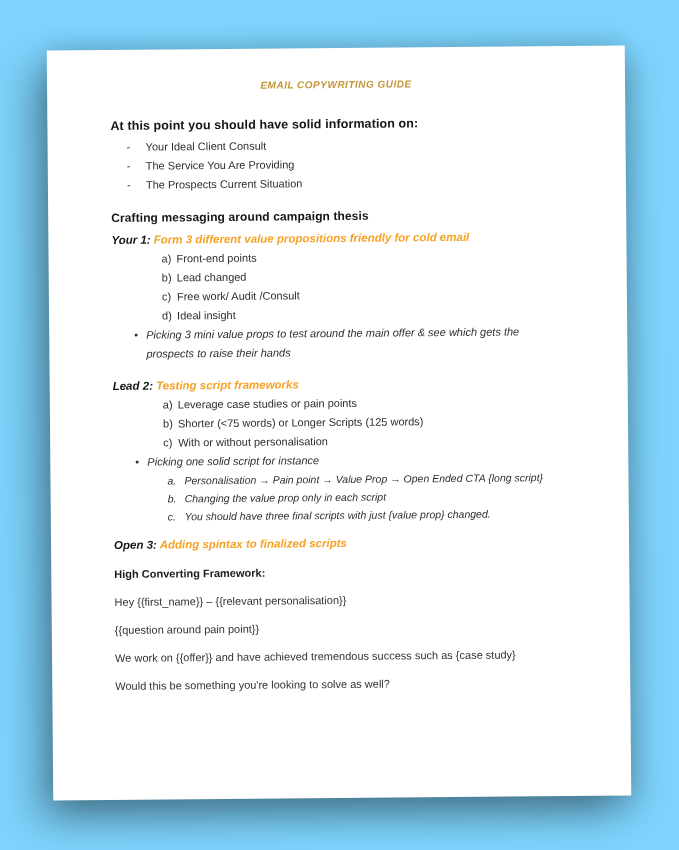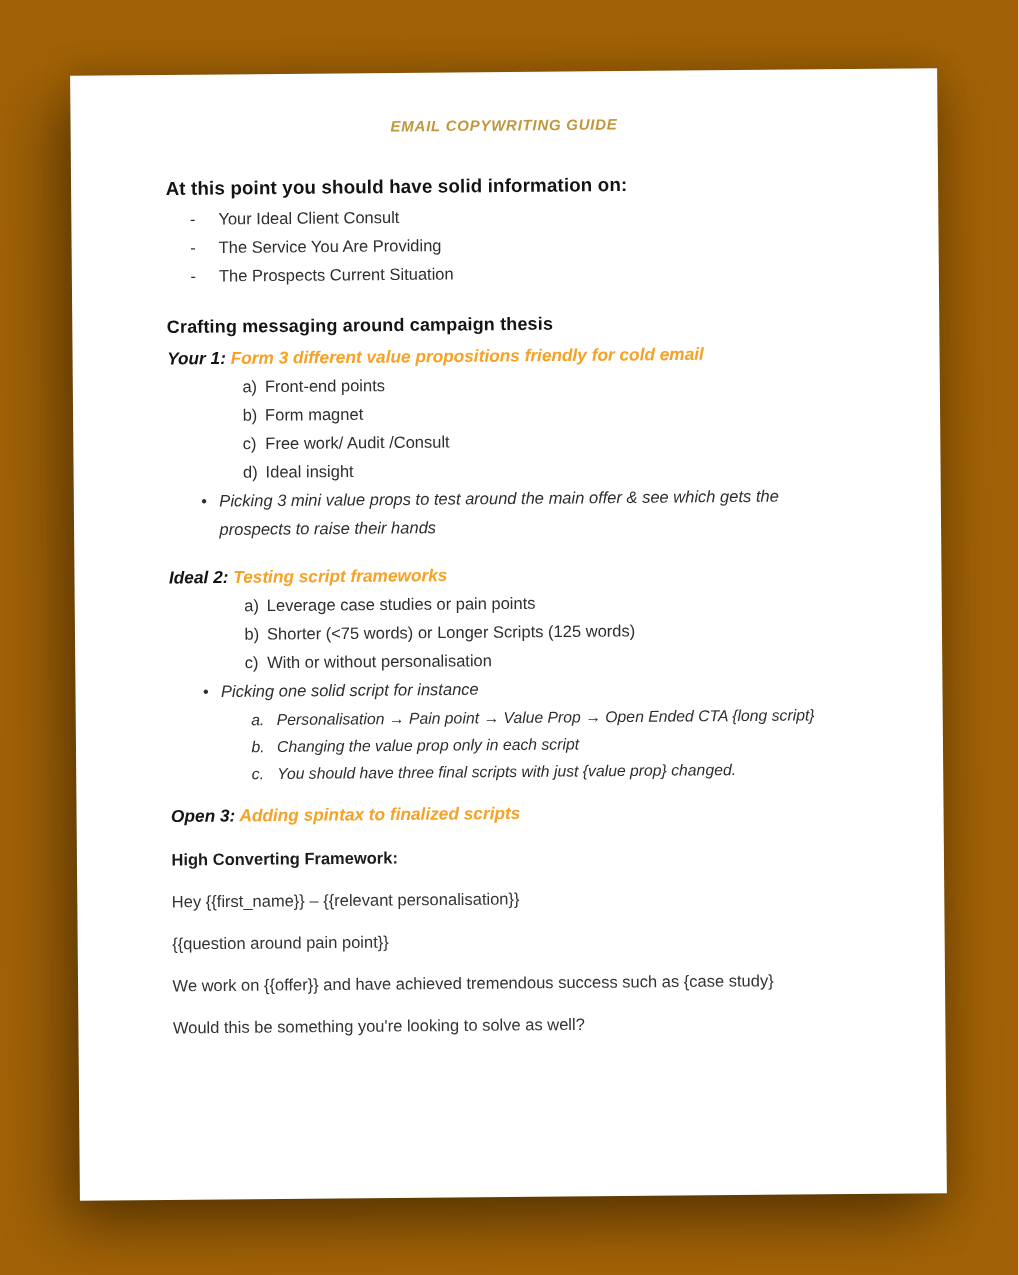--- a/index.html
+++ b/index.html
@@ -8,21 +8,21 @@
     background: #ffffff;
     width: 679px;
     height: 850px;
     overflow: hidden;
     font-family: "Liberation Sans", "DejaVu Sans", sans-serif;
   }
   .canvas {
     position: relative;
     width: 679px;
     height: 850px;
-    background: #a16207;
+    background: #7dd3fc;
   }
   .page {
     position: absolute;
     left: 50px;
     top: 48px;
     width: 578px;
     height: 750px;
     background: #ffffff;
     transform: rotate(-0.5deg);
     transform-origin: 50% 50%;
@@ -149,40 +149,40 @@
         <span>Your 1:</span><span class="step-rest"> Form 3 different value propositions friendly for cold email</span>
       </div>
 
       <div>
         <div class="alpha-row">
           <span class="alpha-marker">a)</span>
           <span>Front-end points</span>
         </div>
         <div class="alpha-row">
           <span class="alpha-marker">b)</span>
-          <span>Form magnet</span>
+          <span>Lead changed</span>
         </div>
         <div class="alpha-row">
           <span class="alpha-marker">c)</span>
           <span>Free work/ Audit /Consult</span>
         </div>
         <div class="alpha-row">
           <span class="alpha-marker">d)</span>
           <span>Ideal insight</span>
         </div>
       </div>
 
       <div class="note-row">
         <span class="note-bullet">•</span>
         <span class="note-text">Picking 3 mini value props to test around the main offer &amp; see which gets the prospects to raise their hands</span>
       </div>
 
       <div class="block-step2">
         <div class="step-line">
-          <span>Ideal 2:</span><span class="step-rest"> Testing script frameworks</span>
+          <span>Lead 2:</span><span class="step-rest"> Testing script frameworks</span>
         </div>
 
         <div>
           <div class="alpha-row">
             <span class="alpha-marker">a)</span>
             <span>Leverage case studies or pain points</span>
           </div>
           <div class="alpha-row">
             <span class="alpha-marker">b)</span>
             <span>Shorter (&lt;75 words) or Longer Scripts (125 words)</span>

